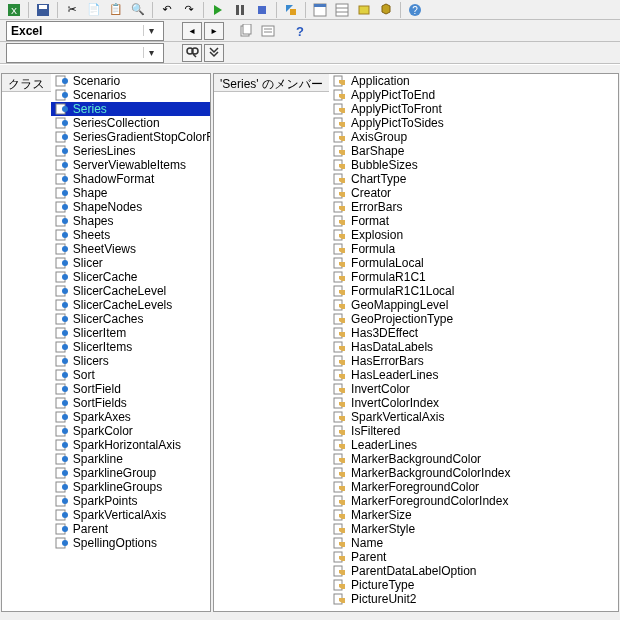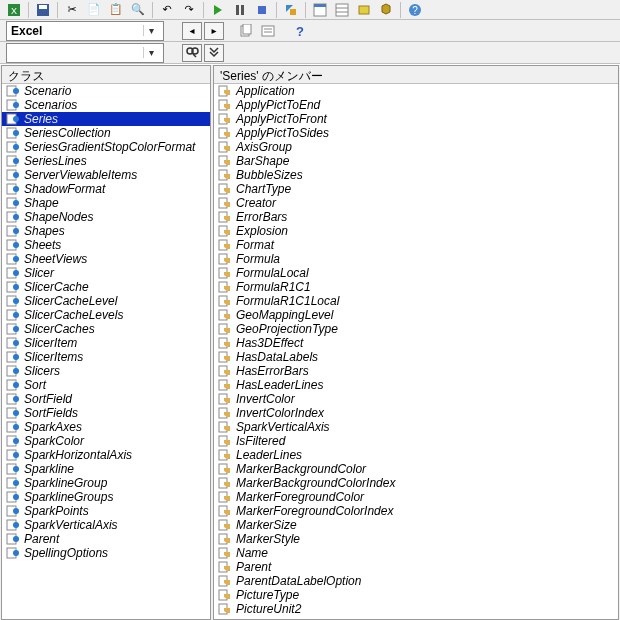--- a/index.html
+++ b/index.html
@@ -51,58 +51,57 @@
     color: #333;
     border-left: 1px solid #ccc;
   }
   .main {
     display: flex;
     height: calc(620px - 20px - 22px - 22px);
     border-top: 1px solid #fff;
   }
   .panel {
     display: flex;
-    flex-direction: column;
+    flex-direction: row;
     background: #fff;
     border: 1px solid #999;
-    margin: 0 1px;
+    margin: 8px 1px;
   }
   .panel-left { width: 210px; }
   .panel-right { flex: 1; }
   .panel-header {
     background: #f0f0f0;
     padding: 2px 6px;
     height: 18px;
     border-bottom: 1px solid #c0c0c0;
     font-size: 12px;
   }
   .panel-body {
     flex: 1;
     overflow-y: scroll;
     overflow-x: hidden;
     background: #fff;
-    font-style: italic;
   }
   
   .panel-body::-webkit-scrollbar { width: 16px; }
   .panel-body::-webkit-scrollbar-track { background: #f0f0f0; border-left: 1px solid #d0d0d0; }
   .panel-body::-webkit-scrollbar-thumb { background: #c0c0c0; border: 1px solid #a0a0a0; }
   .list-item {
     display: flex;
     align-items: center;
     gap: 4px;
     padding: 0 4px;
     height: 14px;
     white-space: nowrap;
     font-size: 12px;
     color: #000;
   }
   .list-item.selected {
     background: #0a2abf;
-    color: #e5e5e5;
+    color: #5eead4;
   }
   .icon { width: 14px; height: 12px; flex-shrink: 0; }
   .icon.class rect { fill: #fff; stroke: #888; }
   .icon.class circle { fill: #2a78d0; }
   .icon.prop rect.page { fill: #fff; stroke: #888; }
   .icon.prop .hand { fill: #e0b050; }
   .navbtn {
     width: 20px; height: 18px; border: 1px solid #888; background: #f5f5f5;
     display:flex;align-items:center;justify-content:center;font-size:10px;
   }
@@ -555,28 +554,28 @@
             <rect class="page" x="1" y="1" width="8" height="10"></rect>
             <path class="hand" d="M6 5 L12 5 L12 10 L9 10 L6 8 Z"></path>
           </svg>
           <span>ErrorBars</span>
         </div>
         <div class="list-item">
           <svg class="icon prop" viewBox="0 0 14 12">
             <rect class="page" x="1" y="1" width="8" height="10"></rect>
             <path class="hand" d="M6 5 L12 5 L12 10 L9 10 L6 8 Z"></path>
           </svg>
+          <span>Format</span>
+        </div>
+        <div class="list-item">
+          <svg class="icon prop" viewBox="0 0 14 12">
+            <rect class="page" x="1" y="1" width="8" height="10"></rect>
+            <path class="hand" d="M6 5 L12 5 L12 10 L9 10 L6 8 Z"></path>
+          </svg>
           <span>Explosion</span>
-        </div>
-        <div class="list-item">
-          <svg class="icon prop" viewBox="0 0 14 12">
-            <rect class="page" x="1" y="1" width="8" height="10"></rect>
-            <path class="hand" d="M6 5 L12 5 L12 10 L9 10 L6 8 Z"></path>
-          </svg>
-          <span>Format</span>
         </div>
         <div class="list-item">
           <svg class="icon prop" viewBox="0 0 14 12">
             <rect class="page" x="1" y="1" width="8" height="10"></rect>
             <path class="hand" d="M6 5 L12 5 L12 10 L9 10 L6 8 Z"></path>
           </svg>
           <span>Formula</span>
         </div>
         <div class="list-item">
           <svg class="icon prop" viewBox="0 0 14 12">

